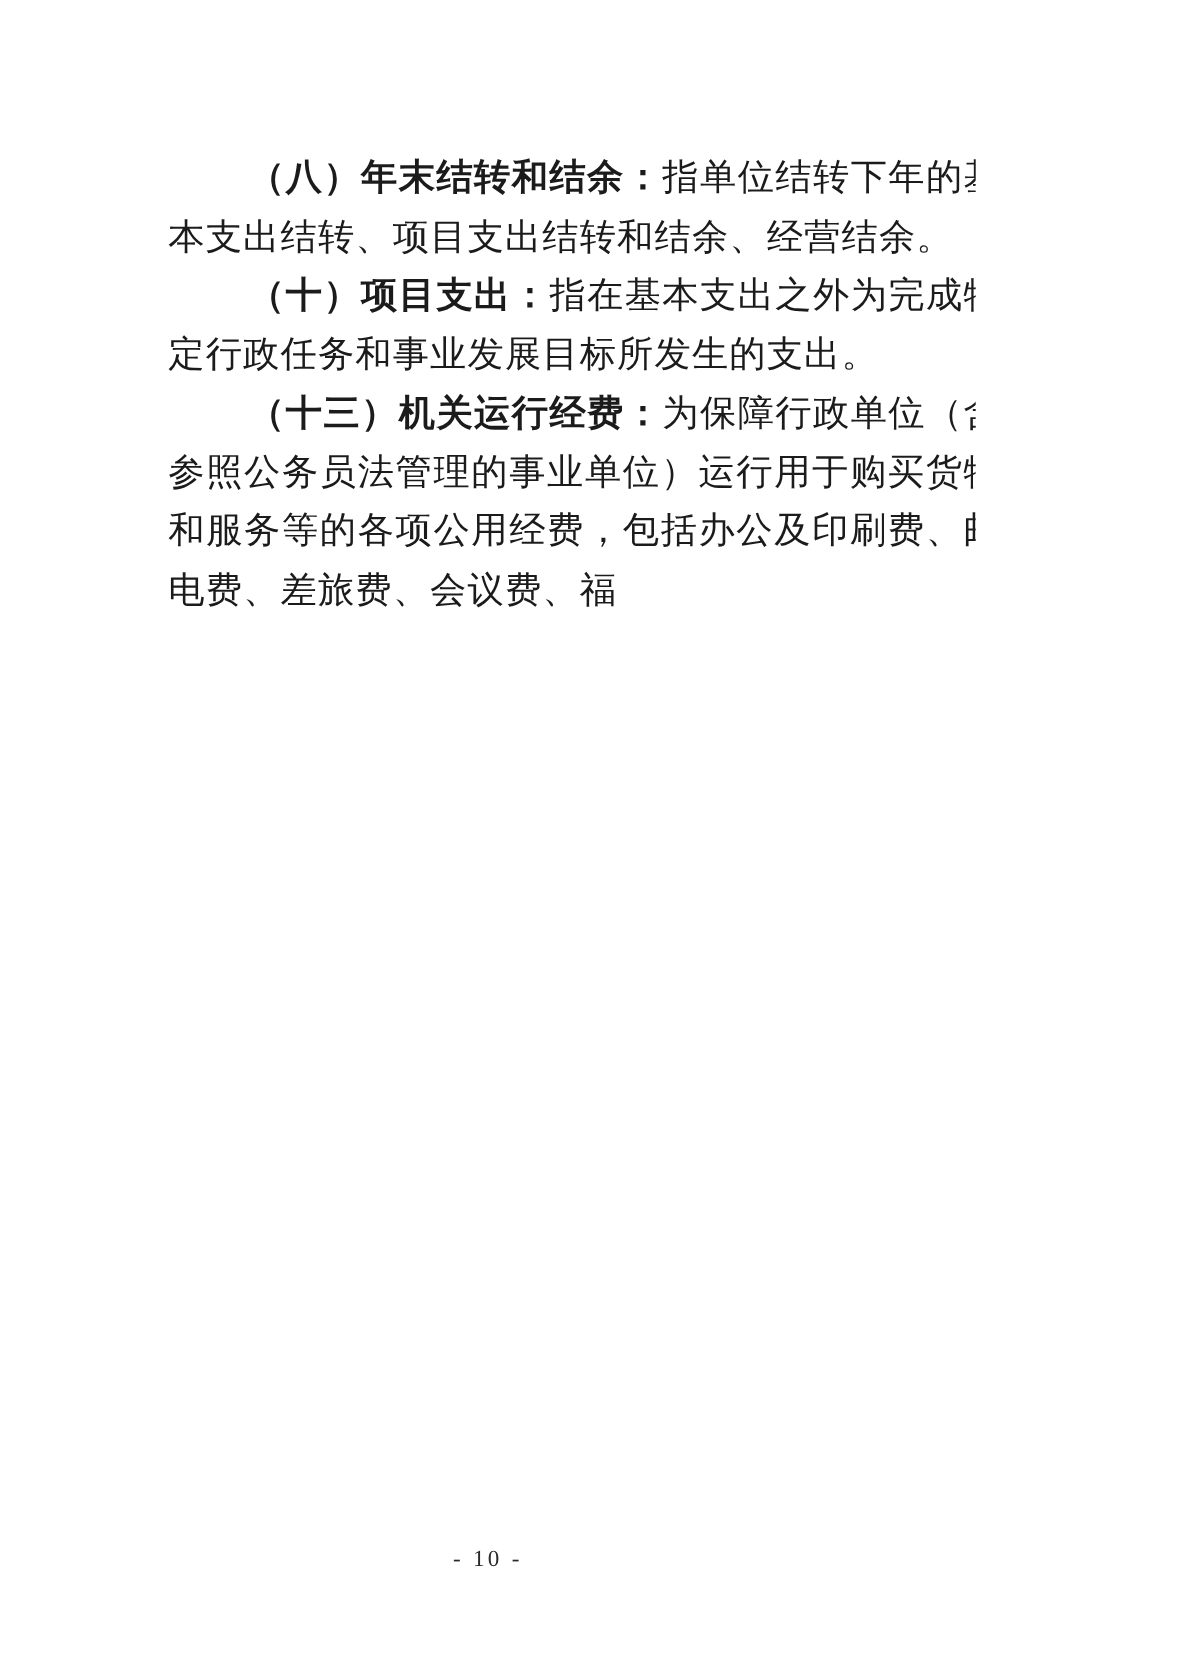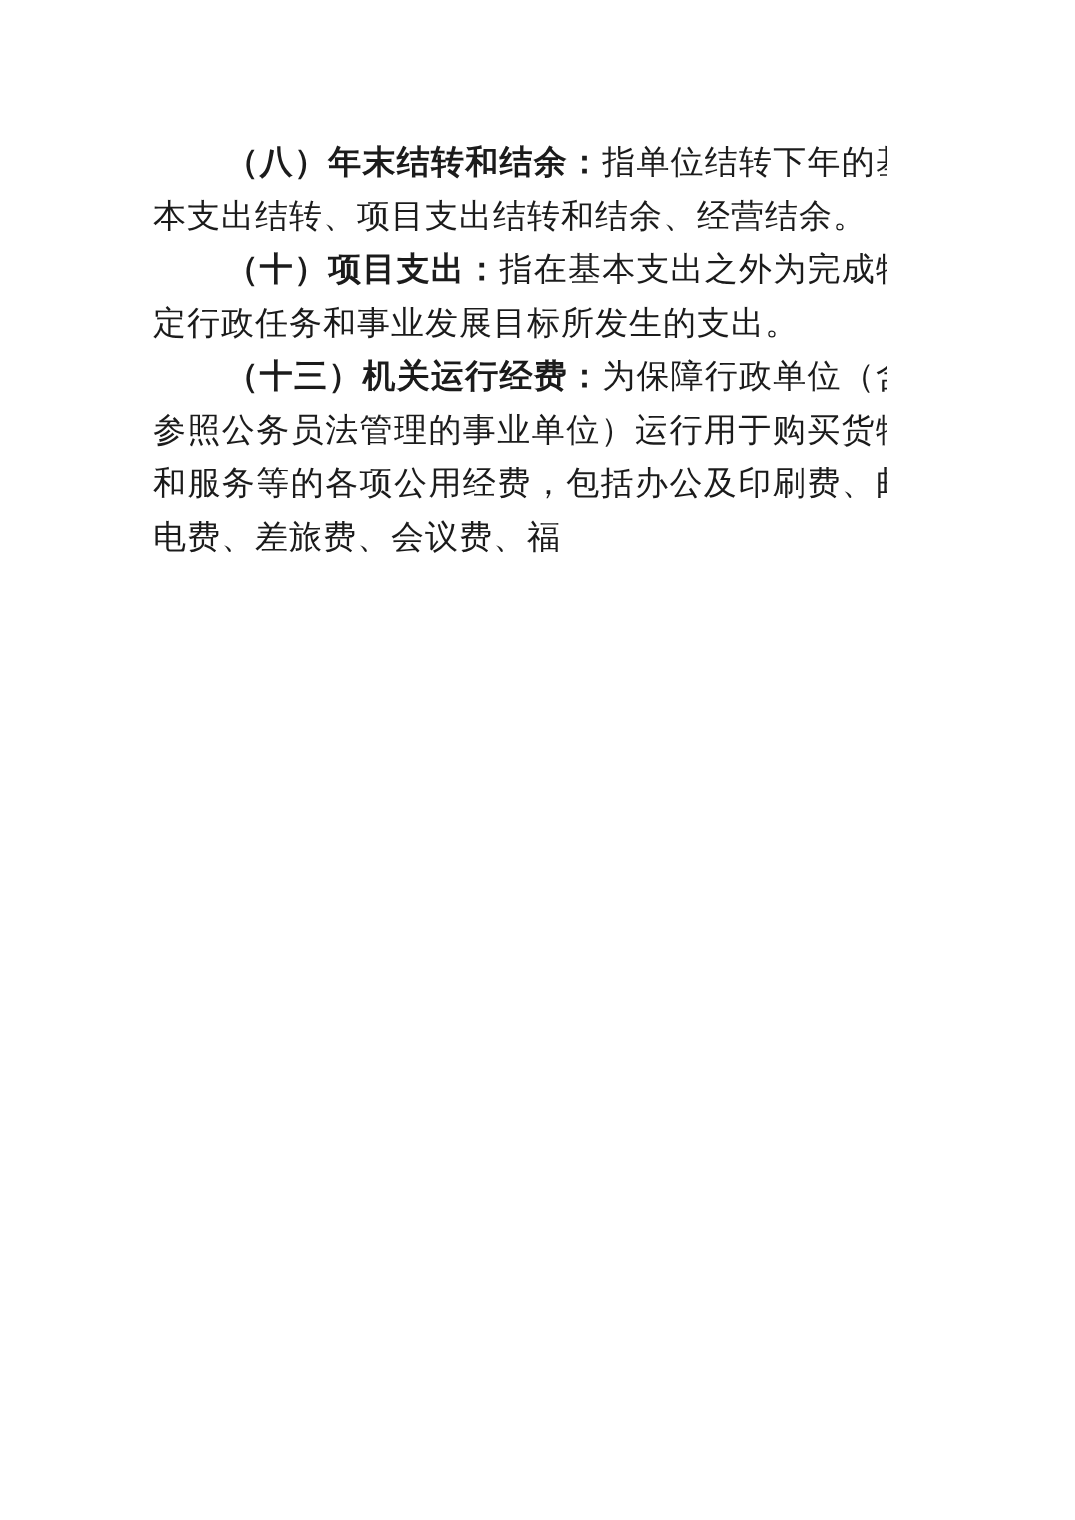--- a/index.html
+++ b/index.html
@@ -55,13 +55,14 @@
 </style>
 </head>
 <body>
 
 <div class="sheet">
   <div class="text-block">
       <p><span class="term">（八）年末结转和结余：</span><span>指单位结转下年的基本支出结转、项目支出结转和结余、经营结余。</span></p>
       <p><span class="term">（十）项目支出：</span><span>指在基本支出之外为完成特定行政任务和事业发展目标所发生的支出。</span></p>
       <p><span class="term">（十三）机关运行经费：</span><span>为保障行政单位（含参照公务员法管理的事业单位）运行用于购买货物和服务等的各项公用经费，包括办公及印刷费、邮电费、差旅费、会议费、福</span></p>
     </div>
+  <div class="page-footer">- 10 -</div>
 </div>
 
 </body></html>

